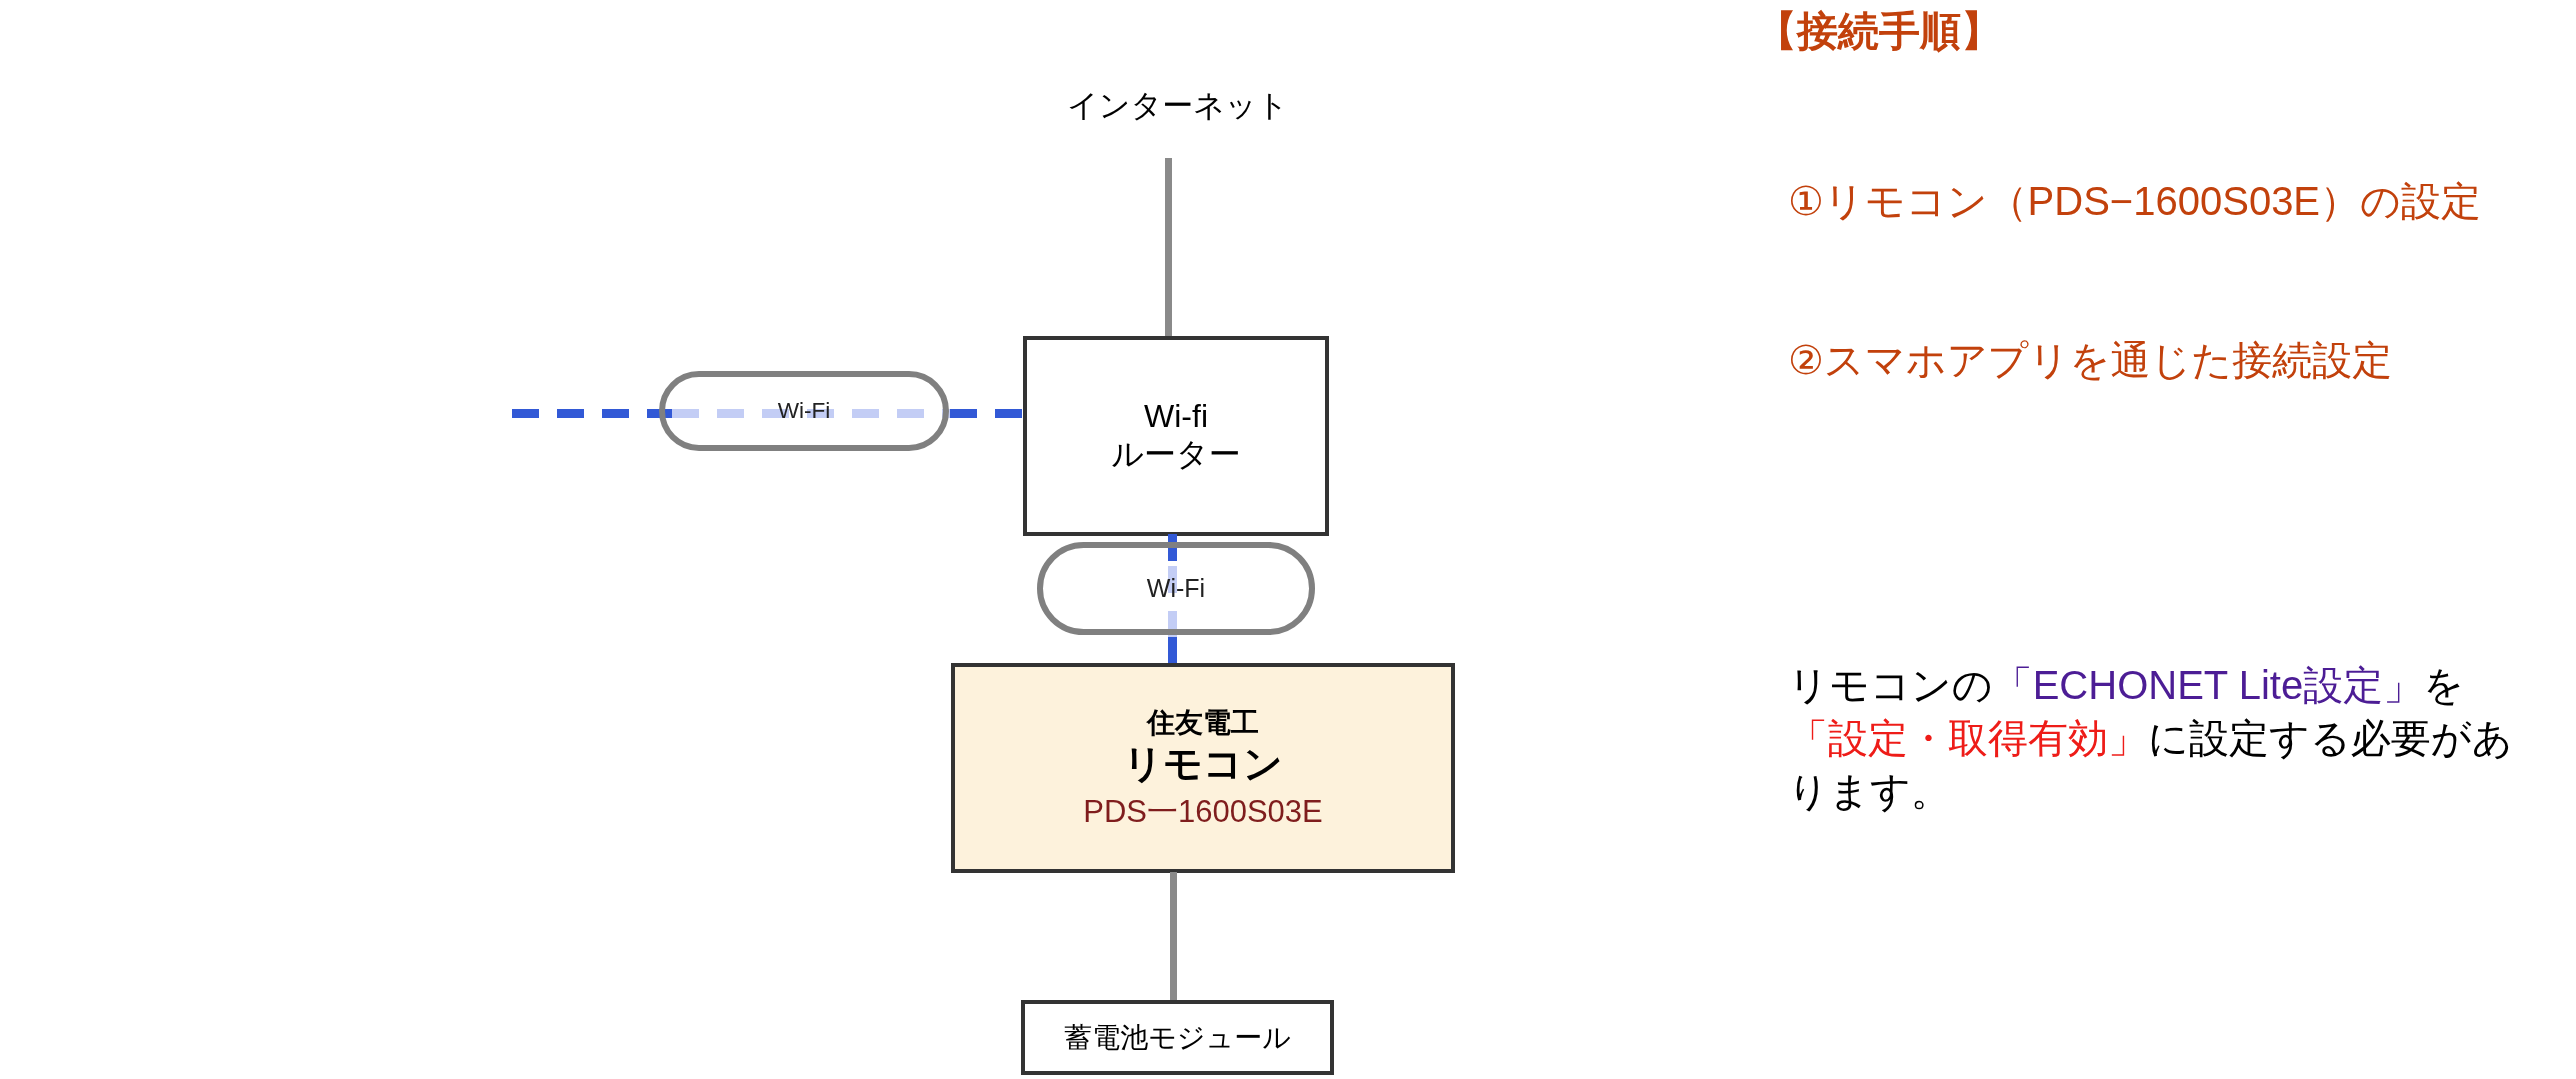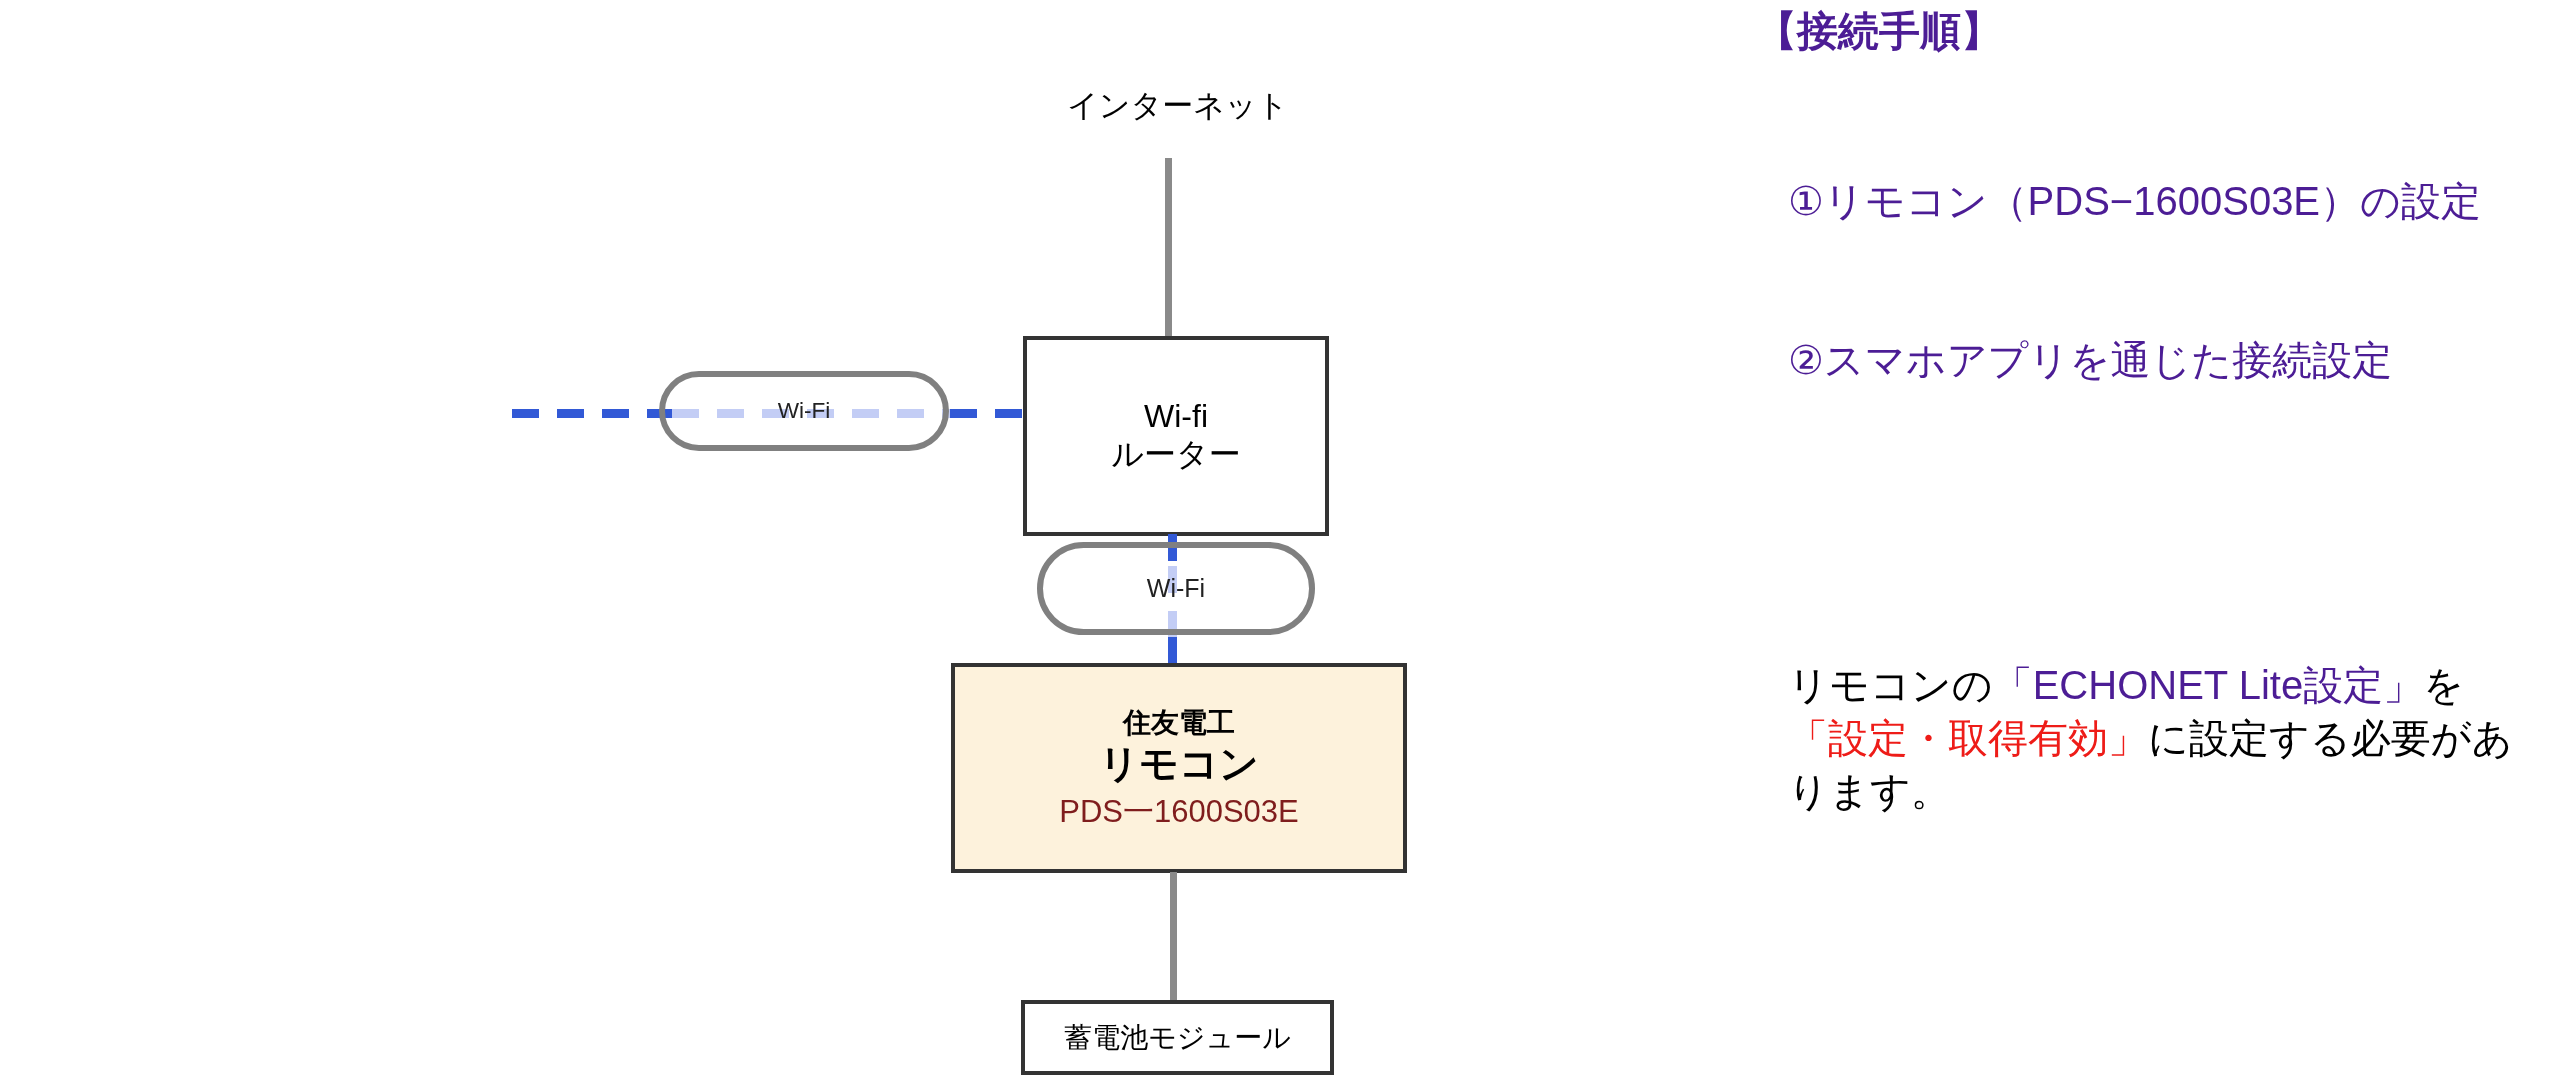--- a/index.html
+++ b/index.html
@@ -105,21 +105,21 @@
     left: 1023px;
     top: 336px;
     width: 306px;
     height: 200px;
   }
   #router-box .label { font-size: 32px; }
 
   #remote-box {
     left: 951px;
     top: 663px;
-    width: 456px;
+    width: 504px;
     height: 210px;
     background: #fdf2dc;
   }
   #remote-box .brand   { font-size: 28px; font-weight: bold; margin-bottom: 2.7px; }
   #remote-box .title   { font-size: 39px; font-weight: bold; margin-bottom: 6.7px; }
   #remote-box .model   { font-size: 31px; color: #7f1d1d; }
 
   #battery-box {
     left: 1021px;
     top: 1000px;
@@ -159,21 +159,21 @@
     width: 278px;
     height: 93px;
     font-size: 25px;
   }
 
   
   .rt {
     position: absolute;
     left: 1756px;
     white-space: nowrap;
-    color: #4c1d95;
+    color: #c2410c;
   }
   .rt-heading { font-size: 41px; font-weight: bold; letter-spacing: 0px; }
   .rt-item    { font-size: 40px; left: 1788px; }
   #rt-h1   { top: 4px; }
   #rt-i1   { top: 174px; }
   #rt-i2   { top: 333px; }
   #rt-h2   { top: 523px; }
 
   #rt-note {
     position: absolute;

